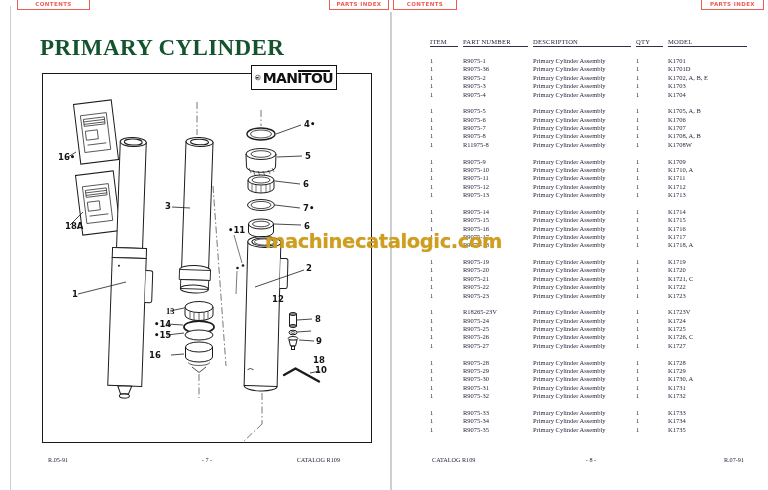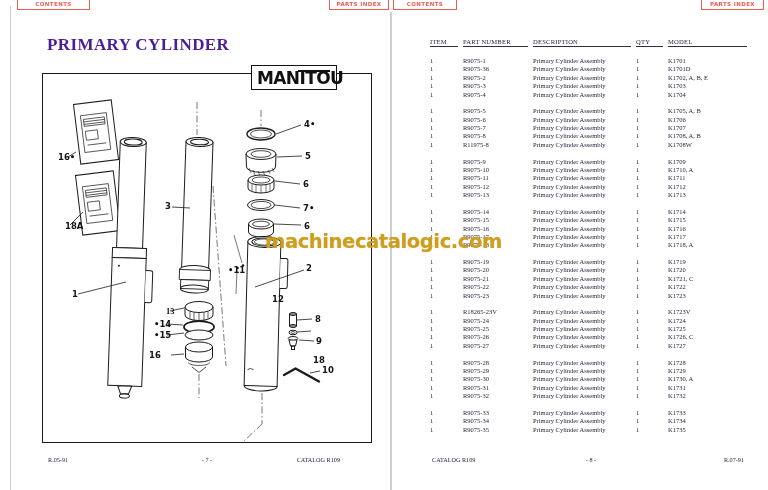--- a/index.html
+++ b/index.html
@@ -5,31 +5,31 @@
   html,body{margin:0;padding:0;}
   body{width:768px;height:490px;background:#ffffff;position:relative;overflow:hidden;
        font-family:"Liberation Serif", serif;}
   .edge-line{position:absolute;background:#cfcfcf;}
   
   .nav-btn{position:absolute;top:0;height:10px;border:1px solid #ef5b52;border-top:none;
            background:#fff;color:#ef5b52;font-family:"DejaVu Sans", sans-serif;
            font-size:5.5px;font-weight:bold;letter-spacing:.4px;text-align:center;
            line-height:9px;box-sizing:border-box;}
   
-  .page-title{position:absolute;left:47px;top:35px;font-size:17px;font-weight:bold;
-              letter-spacing:.4px;color:#4c1d95;}
+  .page-title{position:absolute;left:40px;top:35px;font-size:23px;font-weight:bold;
+              letter-spacing:.4px;color:#14532d;}
   .diagram-box{position:absolute;left:42px;top:73px;width:330px;height:370px;
                border:1.8px solid #1a1a1c;box-sizing:border-box;background:#fff;}
   .diagram-box svg{position:absolute;left:0;top:0;}
   .dlabel{position:absolute;font-family:"DejaVu Sans", sans-serif;font-weight:bold;
           font-size:8.5px;color:#141414;white-space:nowrap;line-height:9px;}
   .logo{position:absolute;left:251px;top:65px;width:86px;height:25px;background:#fff;
         border:1.6px solid #111;box-sizing:border-box;display:flex;align-items:center;
         padding:0 3px;gap:2px;z-index:4;}
-  .logo .brand{font-family:"DejaVu Sans", sans-serif;font-weight:bold;font-size:17px;
+  .logo .brand{font-family:"DejaVu Sans", sans-serif;font-weight:bold;font-size:14px;
                letter-spacing:-.6px;color:#111;position:relative;top:.5px;}
   .logo .overbar{position:absolute;right:6px;top:4px;width:32px;height:1.6px;background:#111;}
   
   .parts-table{position:absolute;left:430px;top:38px;width:322px;color:#26263e;}
   .thead,.trow{display:grid;grid-template-columns:33px 70px 103px 32px 84px;}
   .th{font-size:6.6px;line-height:8px;border-bottom:.9px solid #30304a;margin-right:5px;
       letter-spacing:.2px;white-space:nowrap;}
   .tbody{margin-top:10px;}
   .tgroup{margin-bottom:8.4px;}
   .trow{height:8.38px;}
@@ -237,31 +237,31 @@
     </svg>
   <span class="dlabel" style="left: 15px; top: 79px;">16•</span>
       <span class="dlabel" style="left: 22px; top: 148px;">18A</span>
       <span class="dlabel" style="left: 29px; top: 216px;">1</span>
       <span class="dlabel" style="left: 122px; top: 128px;">3</span>
       <span class="dlabel" style="left: 261px; top: 46px;">4•</span>
       <span class="dlabel" style="left: 262px; top: 78px;">5</span>
       <span class="dlabel" style="left: 260px; top: 106px;">6</span>
       <span class="dlabel" style="left: 260px; top: 130px;">7•</span>
       <span class="dlabel" style="left: 261px; top: 148px;">6</span>
-      <span class="dlabel" style="left: 185px; top: 152px; margin-top: 40px;">•11</span>
+      <span class="dlabel" style="left: 185px; top: 152px;">•11</span>
       <span class="dlabel" style="left: 189px; top: 221px; margin-left: 40px;">12</span>
       <span class="dlabel" style="left: 263px; top: 190px;">2</span>
       <span class="dlabel" style="left: 123px; top: 233px; font-family: Liberation Serif, serif;">13</span>
       <span class="dlabel" style="left: 111px; top: 246px;">•14</span>
       <span class="dlabel" style="left: 111px; top: 257px; text-align: center;">•15</span>
       <span class="dlabel" style="left: 106px; top: 277px;">16</span>
       <span class="dlabel" style="left: 272px; top: 241px;">8</span>
       <span class="dlabel" style="left: 270px; top: 253px; margin-top: 29px;">18</span>
       <span class="dlabel" style="left: 273px; top: 263px;">9</span>
-      <span class="dlabel" style="left: 279px; top: 292px; text-align: right;">10</span>
+      <span class="dlabel" style="left: 272px; top: 292px; text-align: right;">10</span>
     </div>
 
   <span class="footer-text" style="left:48px;top:456px;">R.05-91</span>
   <span class="footer-text" style="left:42px;top:456px;width:330px;text-align:center;">- 7 -</span>
   <span class="footer-text" style="left:240px;top:456px;width:100px;text-align:right;">CATALOG R109</span>
 </div>
 
 <div>
   <div class="parts-table">
     <div class="thead">

